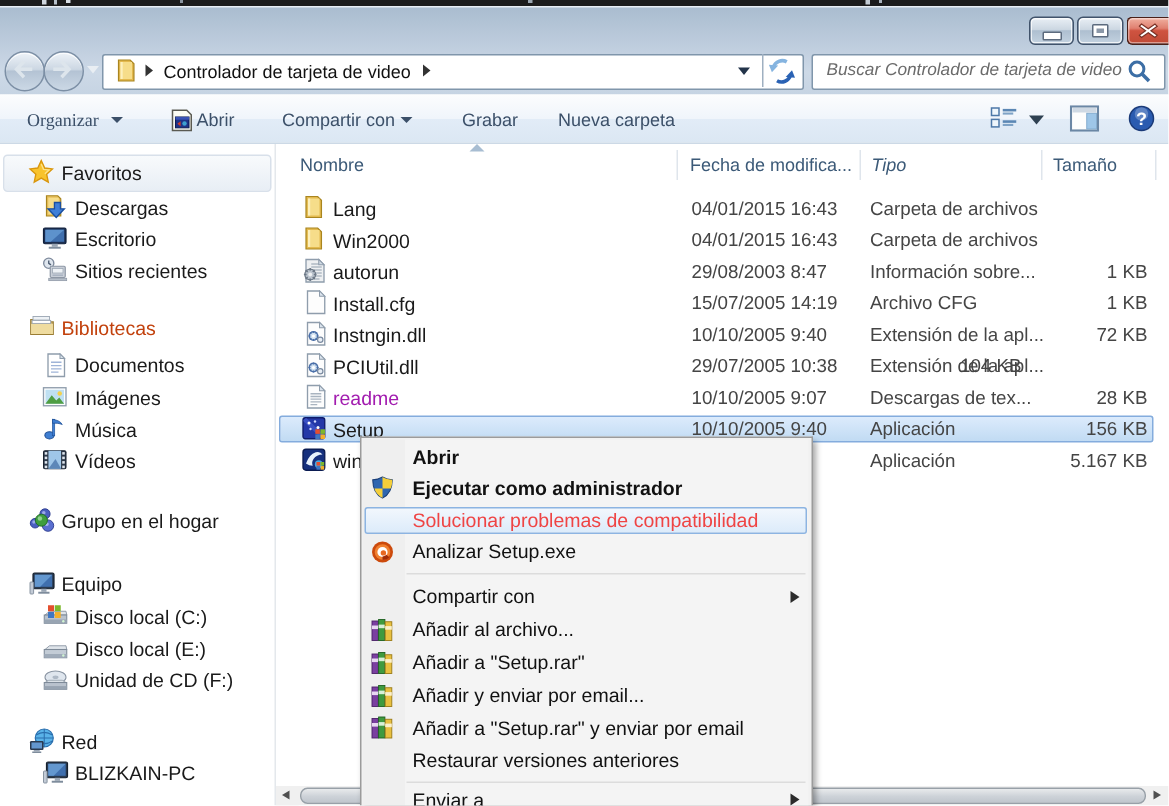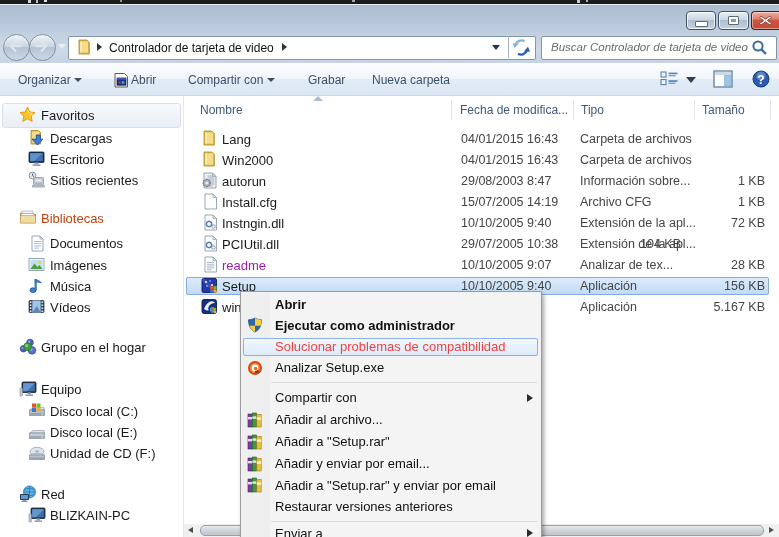--- a/index.html
+++ b/index.html
@@ -64,21 +64,21 @@
   </svg>
 
 <div class="a" style="left:541px;top:36px;width:234px;height:22px;background:#fff;border:1px solid #8096ab;border-radius:2px;"></div>
 <div class="a txt" style="left:551px;top:41px;font-size:11.5px;font-style:italic;color:#6b6b6b;">Buscar Controlador de tarjeta de video</div>
 <svg class="a" style="left:751px;top:39px;" width="17" height="17" viewBox="0 0 17 17">
     <circle cx="7" cy="7" r="4.6" fill="none" stroke="#3c6ea5" stroke-width="2"></circle>
     <path d="M10.4 10.4 L15 15" stroke="#3c6ea5" stroke-width="2.4"></path>
   </svg>
 
 <div class="a" style="left:0;top:63px;width:779px;height:33px;background:linear-gradient(#fcfdfe,#f0f5fb 50%,#e2ecf7 51%,#dbe7f3);border-bottom:1px solid #ccd9e6;box-sizing:border-box;"></div>
-<div class="a txt" style="left:18px;top:73px;font-size:12px;color:#3c5069;">Organizar</div>
+<div class="a txt" style="left:18px;top:73px;font-size:12px;color:#3c5069;font-family:Liberation Serif, serif;">Organizar</div>
 <div class="a" style="left:74px;top:78px;width:0;height:0;border-left:4px solid transparent;border-right:4px solid transparent;border-top:4px solid #3c5069;"></div>
 <svg class="a" style="left:113px;top:72px;" width="16" height="16" viewBox="0 0 16 16">
     <path d="M2 1.5 h9.5 l3 3 V15 H2 z" fill="#fdfdf4" stroke="#5a5a52" stroke-width="1"></path>
     <rect x="4" y="6" width="9" height="7.2" fill="#1e3287" stroke="#0d1c55" stroke-width=".7"></rect>
     <rect x="4" y="6" width="9" height="1.8" fill="#3a53b4"></rect>
     <path d="M5.2 10.5 l2.2-1.6 v3.2 z" fill="#d23a2a"></path>
     <circle cx="10" cy="10.4" r="1.5" fill="#3fa0d0"></circle>
   </svg>
 <div class="a txt" style="left:131px;top:73px;font-size:12px;color:#3c5069;">Abrir</div>
 <div class="a txt" style="left:188px;top:73px;font-size:12px;color:#3c5069;">Compartir con</div>
@@ -262,21 +262,21 @@
   </svg>
 <div class="a txt" style="left:50px;top:508px;font-size:13px;color:#1a1a1a;">BLIZKAIN-PC</div>
 
 <div class="a" style="left:451px;top:100px;width:1px;height:20px;background:#dfe5ec;"></div>
 <div class="a" style="left:573px;top:100px;width:1px;height:20px;background:#dfe5ec;"></div>
 <div class="a" style="left:694px;top:100px;width:1px;height:20px;background:#dfe5ec;"></div>
 <div class="a" style="left:770px;top:100px;width:1px;height:20px;background:#dfe5ec;"></div>
 <div class="a" style="left:313px;top:96px;width:0;height:0;border-left:5px solid transparent;border-right:5px solid transparent;border-bottom:5px solid #a8bdd2;"></div>
 <div class="a txt" style="left:200px;top:103px;font-size:12px;color:#3c5a78;">Nombre</div>
 <div class="a txt" style="left:460px;top:103px;font-size:12px;color:#3c5a78;">Fecha de modifica...</div>
-<div class="a txt" style="left:581px;top:103px;font-size:12px;color:#3c5a78;">Tipo</div>
+<div class="a txt" style="left:581px;top:103px;font-size:12px;color:#3c5a78;font-style:italic;">Tipo</div>
 <div class="a txt" style="left:702px;top:103px;font-size:12px;color:#3c5a78;">Tamaño</div>
 
 <div class="a" style="left:186px;top:277px;width:583px;height:18px;border:1px solid #84acdd;border-radius:2px;background:linear-gradient(#dcebfc,#c1dbf3);box-sizing:border-box;"></div>
 <svg class="a" style="left:202px;top:130px;" width="15" height="16" viewBox="0 0 15 16">
     <path d="M2 1 L9.8 1 L12.3 3.5 L12.3 15 L2 15 z" fill="#e3b94e" stroke="#a9851f" stroke-width=".8"></path>
     <path d="M3.3 2.4 L11 2.4 L11 13.6 L3.3 13.6 z" fill="#f6dd8a"></path>
     <path d="M3.3 2.4 L4.8 2.4 L4.8 13.6 L3.3 13.6 z" fill="#fdf0bc"></path>
   </svg>
 <div class="a txt" style="left:222px;top:132px;font-size:13px;color:#1a1a1a;">Lang</div>
 <div class="a txt" style="left:461px;top:132px;font-size:12.5px;color:#454545;">04/01/2015 16:43</div>
@@ -333,21 +333,21 @@
 <div class="a txt" style="left:461px;top:237px;font-size:12.5px;color:#454545;">29/07/2005 10:38</div>
 <div class="a txt" style="left:580px;top:237px;font-size:12.5px;color:#454545;">Extensión de la apl...</div>
 <div class="a" style="left:640px;top:237px;width:125px;font-size:12.5px;color:#454545;text-align:left;white-space:nowrap;">104 KB</div>
 <svg class="a" style="left:203px;top:256px;" width="15" height="17" viewBox="0 0 15 17">
     <path d="M2 1 h8 l3.5 3.5 V16 H2 z" fill="#fdfdfd" stroke="#8f9dac" stroke-width=".9"></path>
     <path d="M10 1 v3.5 h3.5 z" fill="#dbe4ee" stroke="#8f9dac" stroke-width=".7"></path>
     <path d="M4 6.5 h7.2 M4 8.3 h7.2 M4 10.1 h7.2 M4 11.9 h7.2 M4 13.7 h4.5" stroke="#a9b4c0" stroke-width=".9"></path>
   </svg>
 <div class="a txt" style="left:222px;top:258px;font-size:13px;color:#a21caf;">readme</div>
 <div class="a txt" style="left:461px;top:258px;font-size:12.5px;color:#454545;">10/10/2005 9:07</div>
-<div class="a txt" style="left:580px;top:258px;font-size:12.5px;color:#454545;">Analizar de tex...</div>
+<div class="a txt" style="left:580px;top:258px;font-size:12.5px;color:#454545;">Descargas de tex...</div>
 <div class="a" style="left:640px;top:258px;width:125px;font-size:12.5px;color:#454545;text-align:right;white-space:nowrap;">28 KB</div>
 <svg class="a" style="left:201px;top:277px;" width="17" height="17" viewBox="0 0 17 17">
     <rect x="1" y="1.5" width="14.5" height="14" rx="1.5" fill="#2438a8" stroke="#101c6a" stroke-width=".9"></rect>
     <path d="M2 2.5 l12.5 12" stroke="#4a62d8" stroke-width="3" opacity=".6"></path>
     <circle cx="5" cy="5" r="1" fill="#fff"></circle>
     <circle cx="9" cy="4" r=".8" fill="#cfd8ff"></circle>
     <circle cx="6" cy="9" r=".8" fill="#cfd8ff"></circle>
     <circle cx="11" cy="8" r="1" fill="#fff"></circle>
     <g transform="translate(9.2,9.2) scale(0.38)">
       <rect x="0" y="0" width="8" height="8" fill="#e44f2e"></rect>

